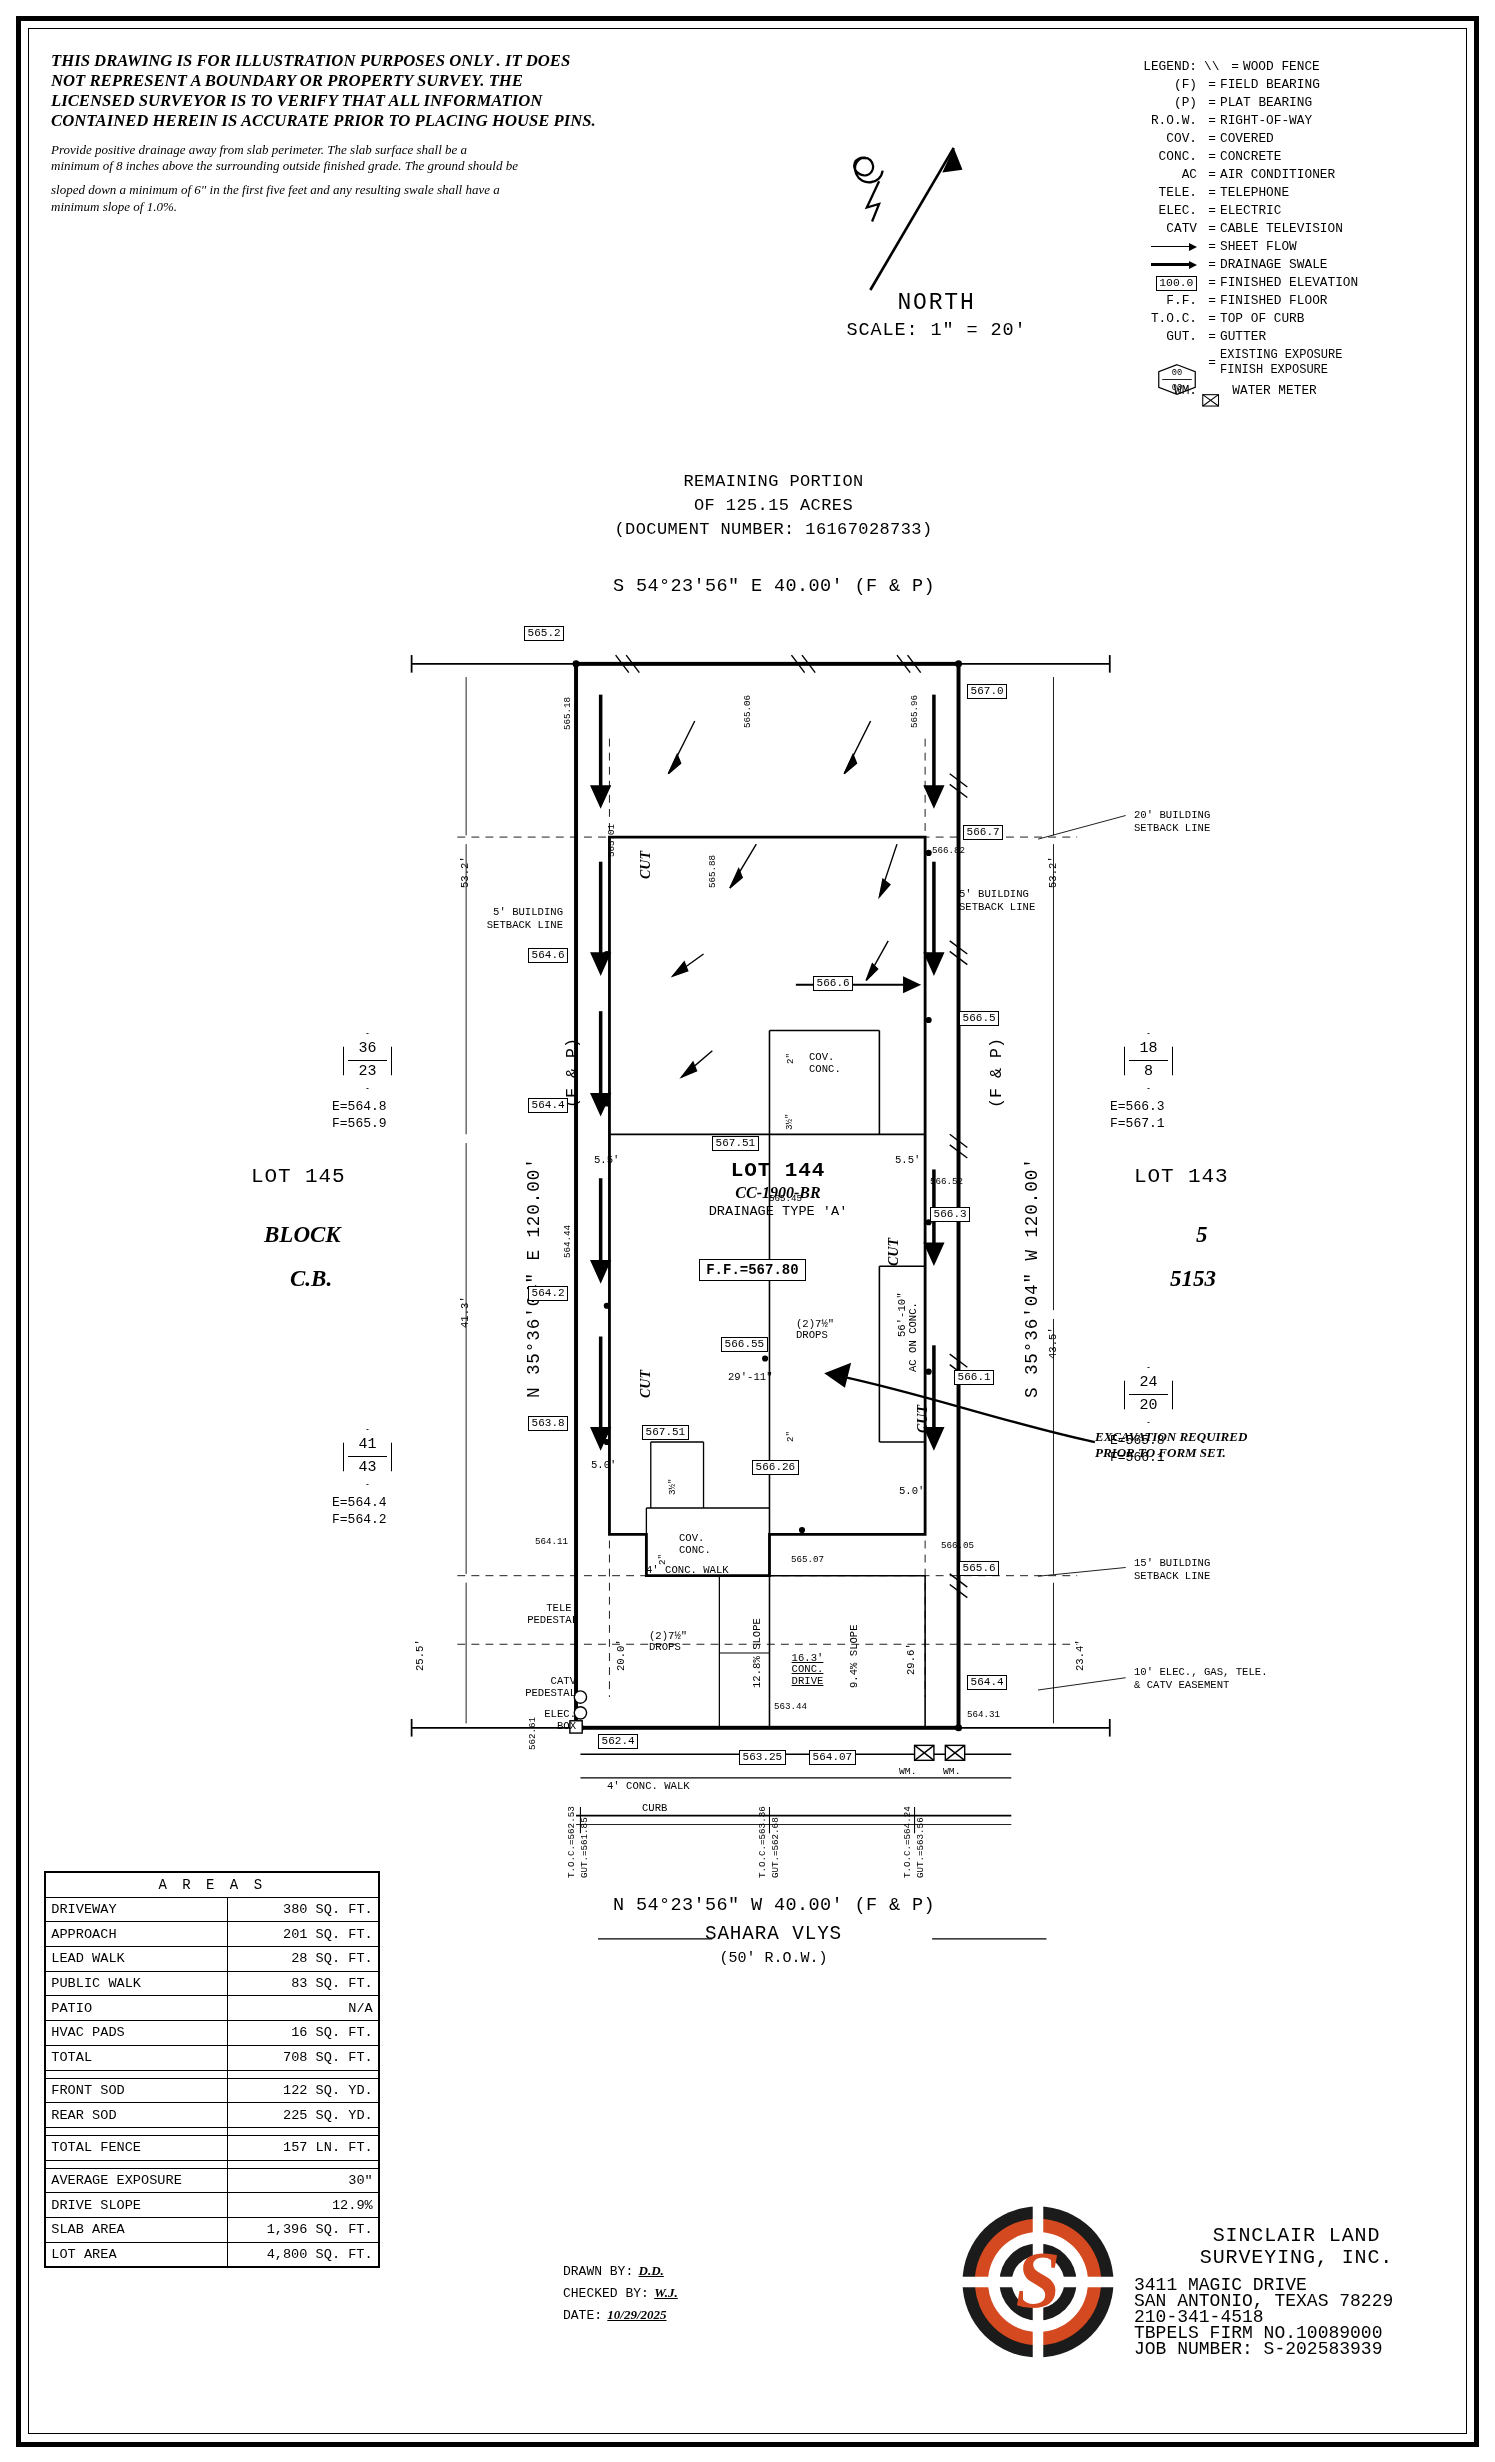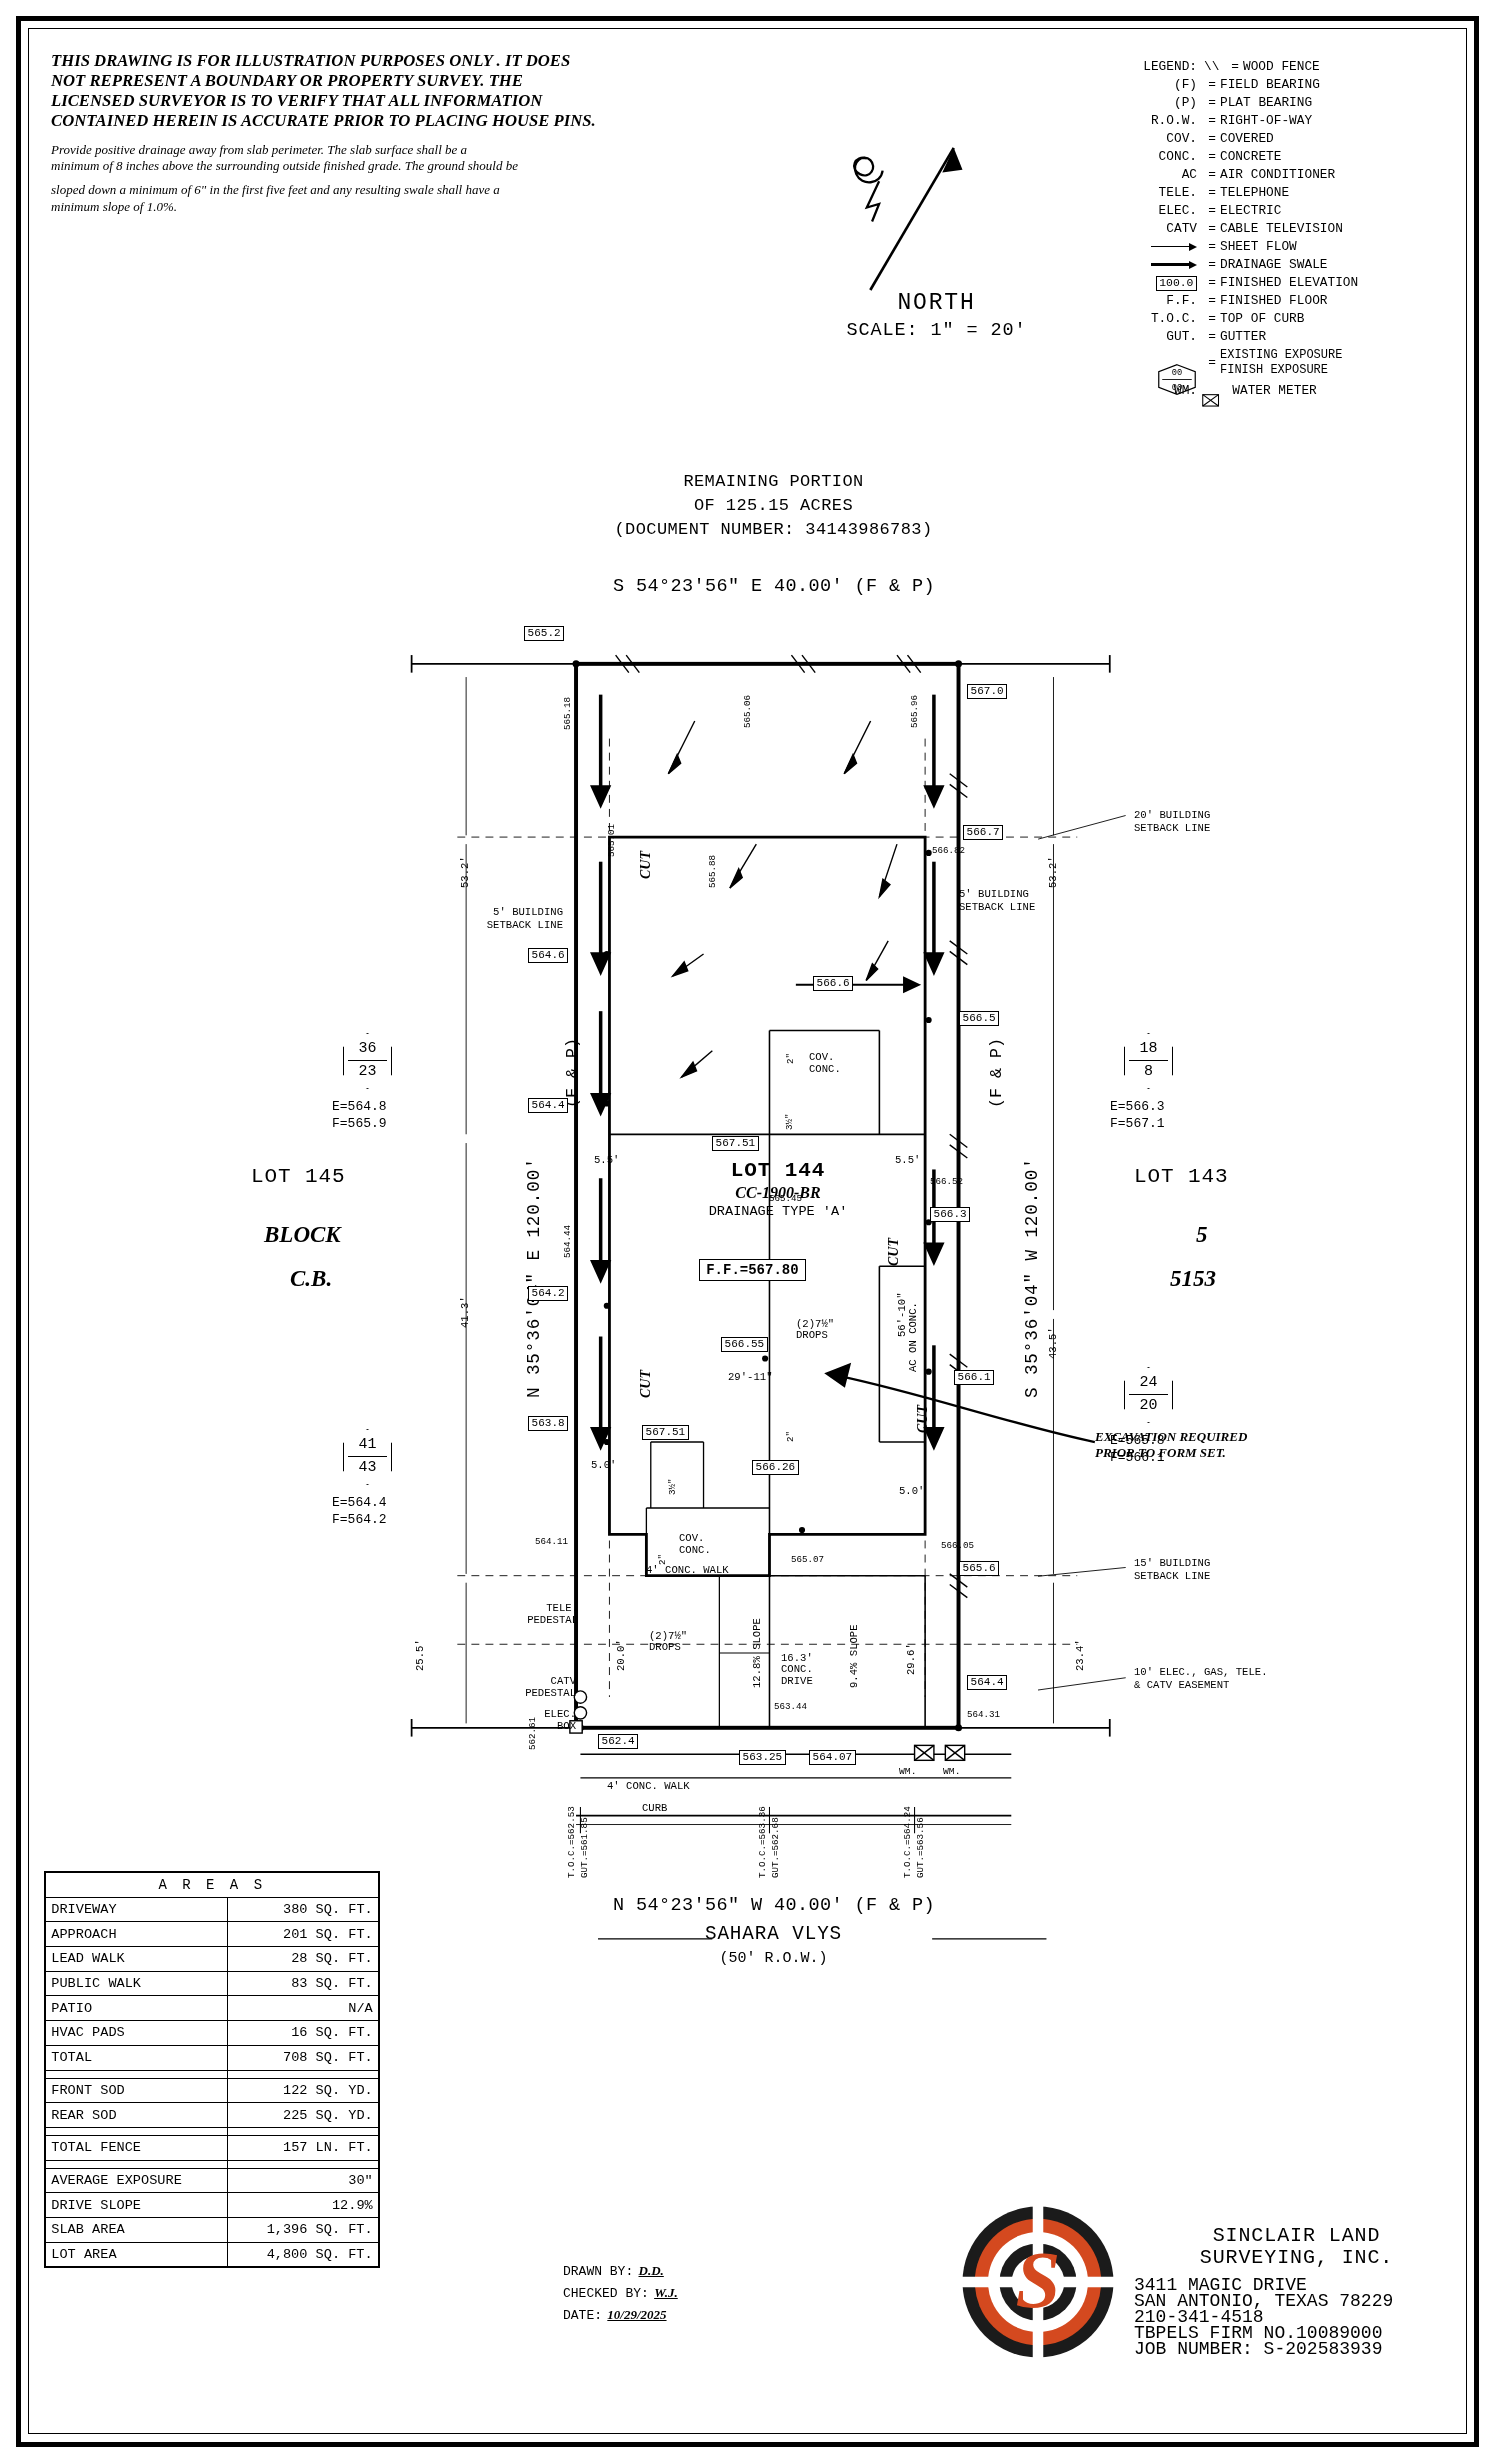--- a/index.html
+++ b/index.html
@@ -212,21 +212,21 @@
     <path d="M40,66 L26,96 L40,92 L32,112" fill="none" stroke="#000" stroke-width="2.6"></path>
   </svg>
   <div class="abs" id="north">
     <div class="nlabel">NORTH</div>
     <div class="nscale">SCALE:  1"  =  20'</div>
   </div>
 
   <div class="abs" id="remaining">
     <div>REMAINING PORTION</div>
     <div>OF 125.15 ACRES</div>
-    <div>(DOCUMENT NUMBER: 34143986783)</div>
+    <div>(DOCUMENT NUMBER: 16167028733)</div>
   </div>
   <div class="abs" id="topbearing">S 54°23'56" E 40.00' (F &amp; P)</div>
   <div class="abs" id="botbearing">N 54°23'56" W 40.00' (F &amp; P)</div>
   <div class="abs" id="streetname">SAHARA VLYS</div>
   <div class="abs" id="streetrow">(50' R.O.W.)</div>
 
   <svg class="abs" style="left:0;top:0;" width="1495" height="2462" viewBox="0 0 1700 2800">
 
     <rect x="655" y="755" width="435" height="1210" fill="none" stroke="#000" stroke-width="4.5"></rect>
 
@@ -536,21 +536,21 @@
   <div class="tinytxt rot90" style="left:415px;top:1671px;">25.5'</div>
   <div class="tinytxt rot90" style="left:1075px;top:1671px;">23.4'</div>
   <div class="tinytxt" style="left:594px;top:1155px;">5.5'</div>
   <div class="tinytxt" style="left:895px;top:1155px;">5.5'</div>
   <div class="tinytxt" style="left:591px;top:1460px;">5.0'</div>
   <div class="tinytxt" style="left:899px;top:1486px;">5.0'</div>
   <div class="tinytxt rot90" style="left:616px;top:1671px;">20.0'</div>
   <div class="tinytxt rot90" style="left:906px;top:1675px;">29.6'</div>
   <div class="tinytxt" style="left:728px;top:1372px;">29'-11"</div>
   <div class="tinytxt rot90" style="left:897px;top:1337px;">56'-10"</div>
-  <div class="tinytxt" style="left:781px;top:1653px;line-height:11.4px;width:53px;">16.3'<br>CONC.<br>DRIVE</div>
+  <div class="tinytxt" style="left:781px;top:1653px;line-height:11.4px;text-align:center;width:53px;text-decoration:underline;">16.3'<br>CONC.<br>DRIVE</div>
 
   <div class="tinytxt rot90" style="left:752px;top:1688px;">12.8% SLOPE</div>
   <div class="tinytxt rot90" style="left:849px;top:1688px;">9.4% SLOPE</div>
 
   <div class="tinytxt" style="left:809px;top:1051px;line-height:12.3px;">COV.<br>CONC.</div>
   <div class="tinytxt" style="left:679px;top:1532px;line-height:12.3px;">COV.<br>CONC.</div>
   <div class="tinytxt rot90" style="left:908px;top:1372px;line-height:11.4px;">AC ON CONC.</div>
   <div class="tinytxt" style="left:796px;top:1319px;line-height:11.4px;">(2)7½"<br>DROPS</div>
   <div class="tinytxt" style="left:649px;top:1631px;line-height:11.4px;">(2)7½"<br>DROPS</div>
   <div class="tinytxt" style="left:646px;top:1565px;">4' CONC. WALK</div>

